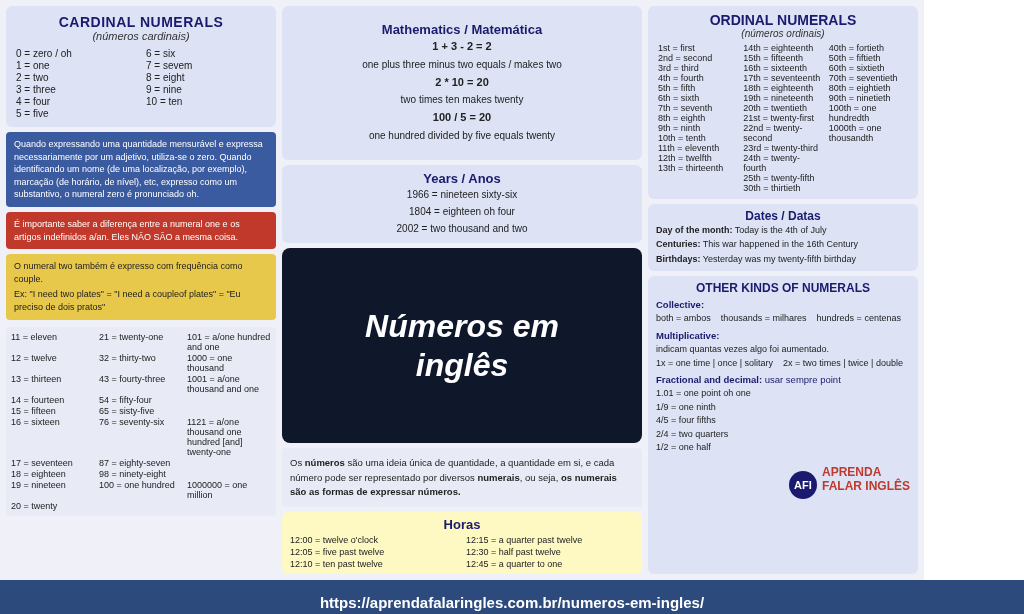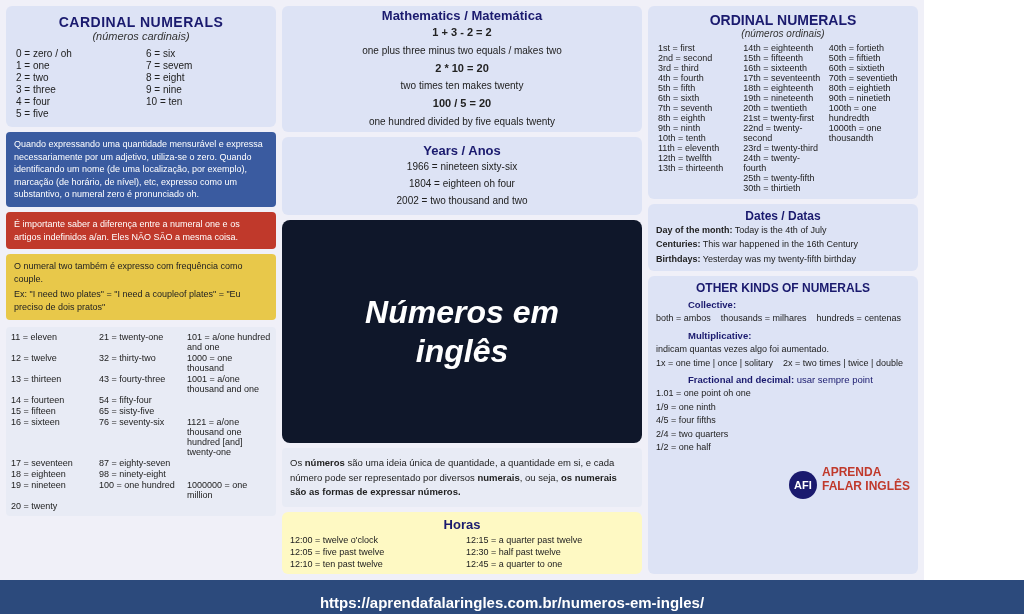--- a/index.html
+++ b/index.html
@@ -116,21 +116,21 @@
     
     .mid-col {
       display: flex;
       flex-direction: column;
       gap: 5px;
     }
 
     .math-box {
       background: #dde3f5;
       border-radius: 6px;
-      padding: 2px 10px;
+      padding: 16px 10px;
       text-align: center;
     }
 
     .math-title {
       font-size: 13px;
       font-weight: 900;
       color: #1a1a6e;
     }
 
     .math-content {
@@ -330,21 +330,20 @@
 
     .logo-text span {
       color: #c0392b;
     }
 
     .section-label {
       font-weight: bold;
       color: #1a1a6e;
       font-size: 9.5px;
       margin-top: 3px;
-      margin-left: 32px;
     }
   </style>
 </head>
 <body>
 
 <div class="main-container">
 
   <div class="left-col">
 
     <div class="cardinal-box">

